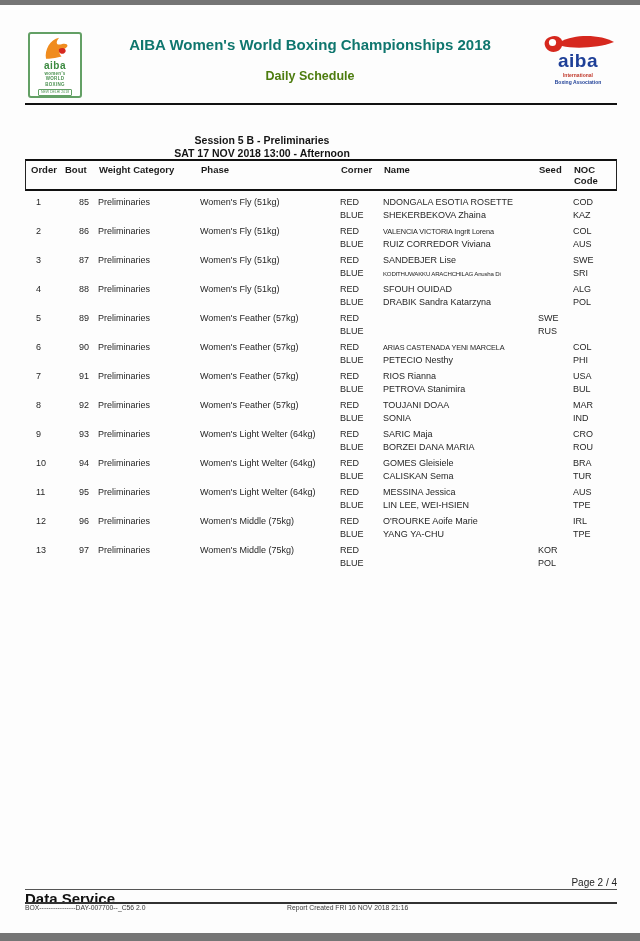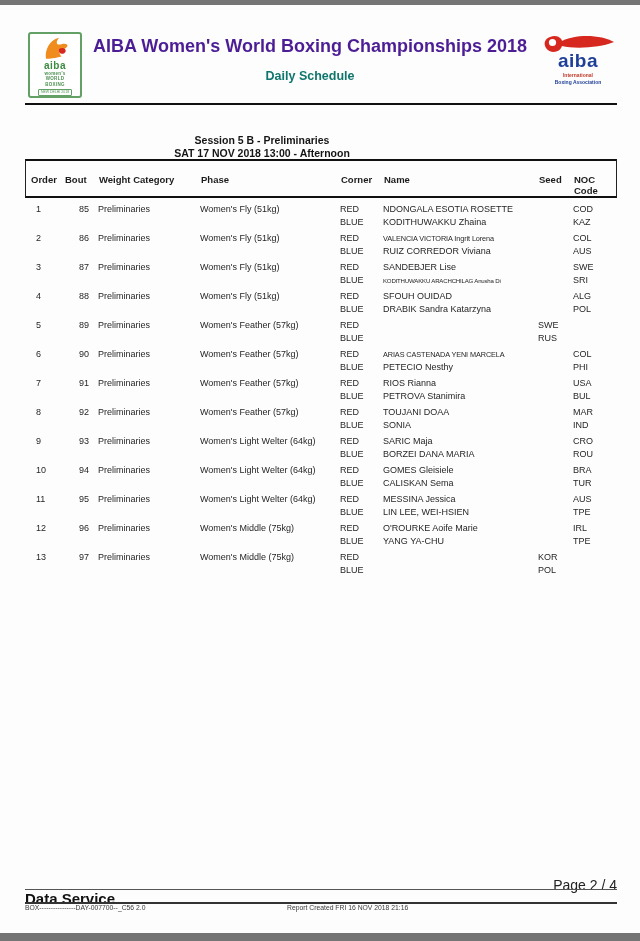--- a/index.html
+++ b/index.html
@@ -10,52 +10,52 @@
 
   
   .logo-left{position:absolute;left:28px;top:32px;width:54px;height:66px;border:2px solid #63a065;
              border-radius:3px;background:#fff;display:flex;flex-direction:column;align-items:center;padding-top:2px;box-sizing:border-box;}
   .logo-left .flame{width:34px;height:26px;}
   .ll-aiba{font-weight:bold;font-size:10px;color:#3c8a40;line-height:10px;letter-spacing:.5px;}
   .ll-line{font-size:4.5px;font-weight:bold;color:#4b9150;line-height:5.5px;letter-spacing:.3px;}
   .ll-strip{margin-top:2px;border:1px solid #63a065;border-radius:1px;font-size:3.5px;color:#4b9150;
             padding:0 2px;line-height:5px;}
   .main-title{position:absolute;left:90px;right:110px;top:36px;text-align:center;font-weight:bold;
-              font-size:18px;color:#4c1d95;}
+              font-size:15px;color:#0f766e;}
   .sub-title{position:absolute;left:90px;right:110px;top:69px;text-align:center;font-weight:bold;
-             font-size:12.5px;color:#0f766e;}
+             font-size:12.5px;color:#4d7c0f;}
   .logo-right{position:absolute;right:20px;top:33px;width:84px;height:66px;text-align:center;}
   .logo-right .swoosh{width:76px;height:28px;display:block;margin:0 auto;}
   .lr-aiba{font-weight:bold;font-size:19px;line-height:16px;color:#1e3f97;letter-spacing:.5px;margin-top:-8px;}
   .lr-sub1{font-size:5px;color:#c0392b;font-weight:bold;line-height:7px;margin-top:3px;}
   .lr-sub2{font-size:5px;color:#1e3f97;font-weight:bold;line-height:6px;}
   .header-rule{position:absolute;left:25px;width:592px;top:103px;border-top:2px solid #111;}
 
   
   .session{position:absolute;left:0;width:524px;top:134px;text-align:center;font-weight:bold;
            font-size:10.5px;line-height:13px;color:#151515;}
 
   
   .sched-table{position:absolute;left:25px;top:159px;width:592px;}
   .thead{display:grid;grid-template-columns:39px 34px 102px 140px 43px 155px 35px 44px;
          border:1px solid #222;border-top:2px solid #111;border-bottom:2px solid #111;
-         box-sizing:border-box;min-height:32px;padding-top:13px;font-weight:bold;font-size:9.5px;line-height:11px;}
+         box-sizing:border-box;min-height:32px;padding-top:3px;font-weight:bold;font-size:9.5px;line-height:11px;}
   .brows{padding-top:2px;}
   .brow{display:grid;grid-template-columns:39px 34px 102px 140px 43px 155px 35px 44px;
         height:29px;box-sizing:border-box;padding-top:3px;font-size:9px;line-height:13px;color:#262626;}
   .col{overflow:hidden;white-space:nowrap;}
   .thead .col0{padding-left:5px;}
   .brow .col0{padding-left:11px;}
   .brow .col1{padding-left:6px;text-align:center;}
   .pre{white-space:pre-line;}
   .cond{font-size:7.3px;letter-spacing:-0.1px;}
   .cond2{font-size:6.1px;letter-spacing:-0.2px;}
 
   
-  .page-num{position:absolute;right:23px;top:877px;font-size:14px;color:#222;}
+  .page-num{position:absolute;right:23px;top:877px;font-size:10px;color:#222;}
   .f-rule1{position:absolute;left:25px;width:592px;top:889px;border-top:1px solid #555;}
   .data-service{position:absolute;left:25px;top:890px;font-size:15px;font-weight:bold;color:#111;}
   .f-rule2{position:absolute;left:25px;width:592px;top:902px;border-top:2px solid #333;}
   .footer-meta{position:absolute;left:25px;width:592px;top:904px;font-size:6.8px;color:#3a3a3a;display:flex;}
   .f-code{width:262px;}
 </style>
 </head>
 <body>
 
 <div class="page">
@@ -111,21 +111,21 @@
           <div class="col col0">1</div>
           <div class="col col1">85</div>
           <div class="col col2">Preliminaries</div>
           <div class="col col3">Women's Fly (51kg)</div>
           <div class="col col4">
             <div class="col ">RED</div>
             <div class="col ">BLUE</div>
           </div>
           <div class="col col5">
             <div class="col ">NDONGALA ESOTIA ROSETTE</div>
-            <div class="col ">KODITHUWAKKU Zhaina</div>
+            <div class="col ">SHEKERBEKOVA Zhaina</div>
           </div>
           <div class="col col6">
             <div class="col "></div>
             <div class="col "></div>
           </div>
           <div class="col col7">
             <div class="col ">COD</div>
             <div class="col ">KAZ</div>
           </div>
         </div>

